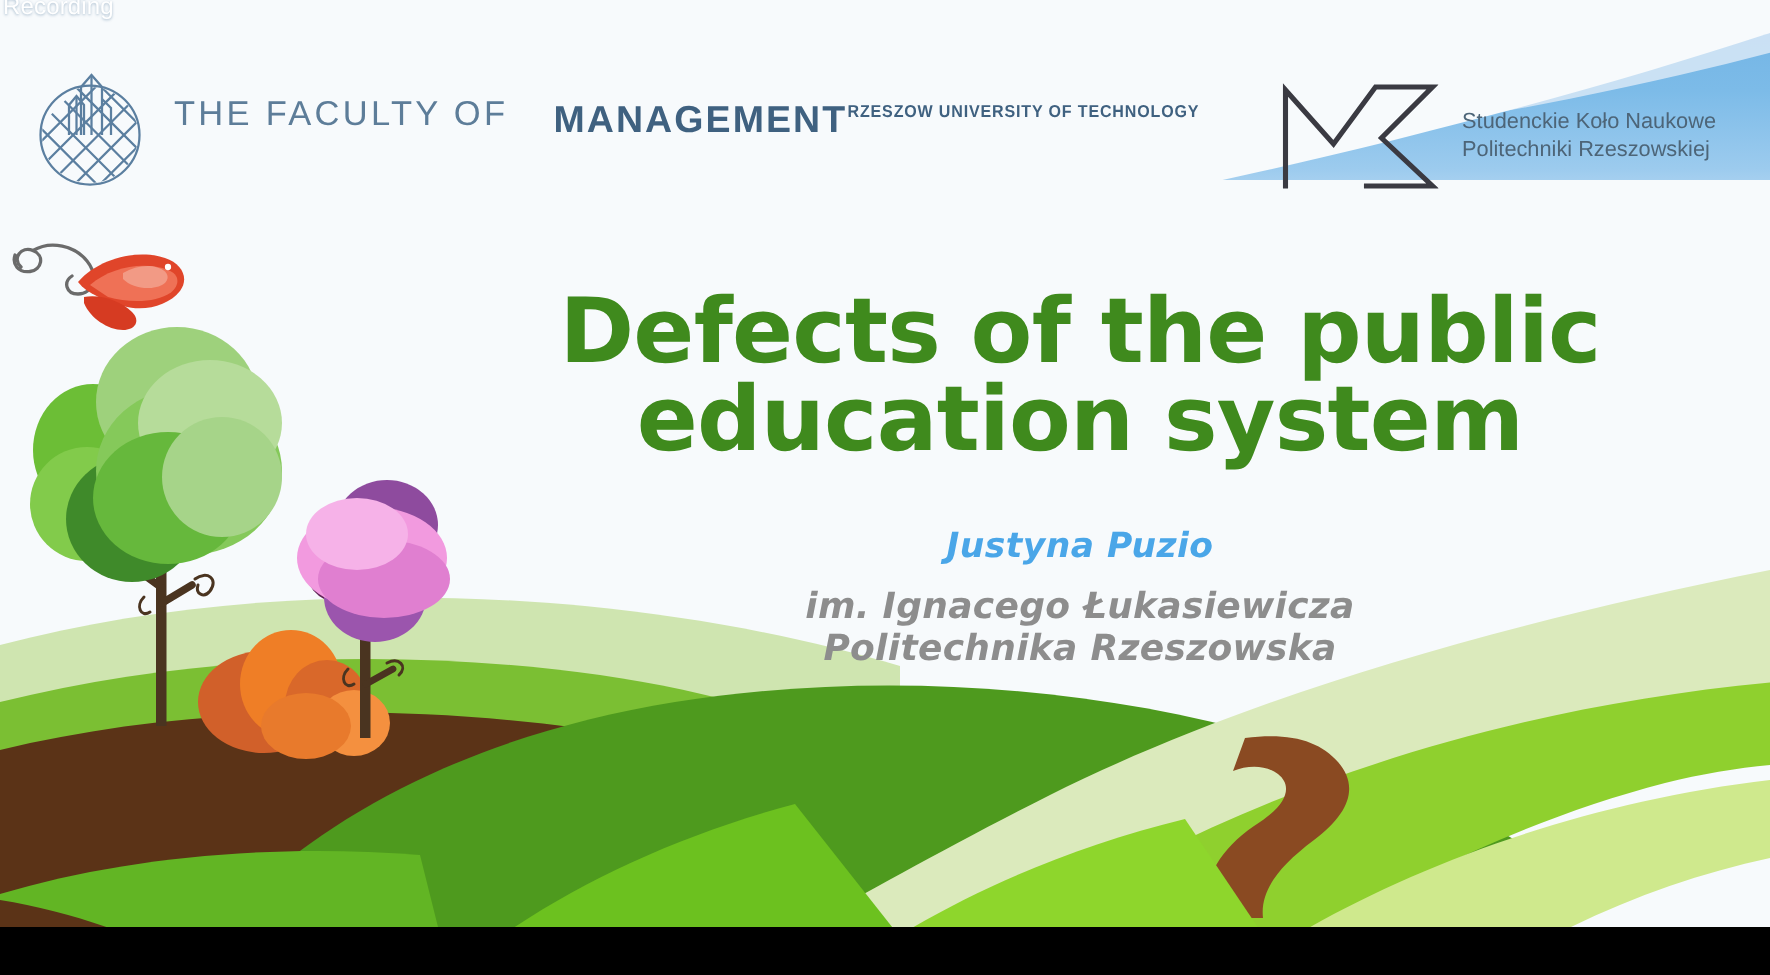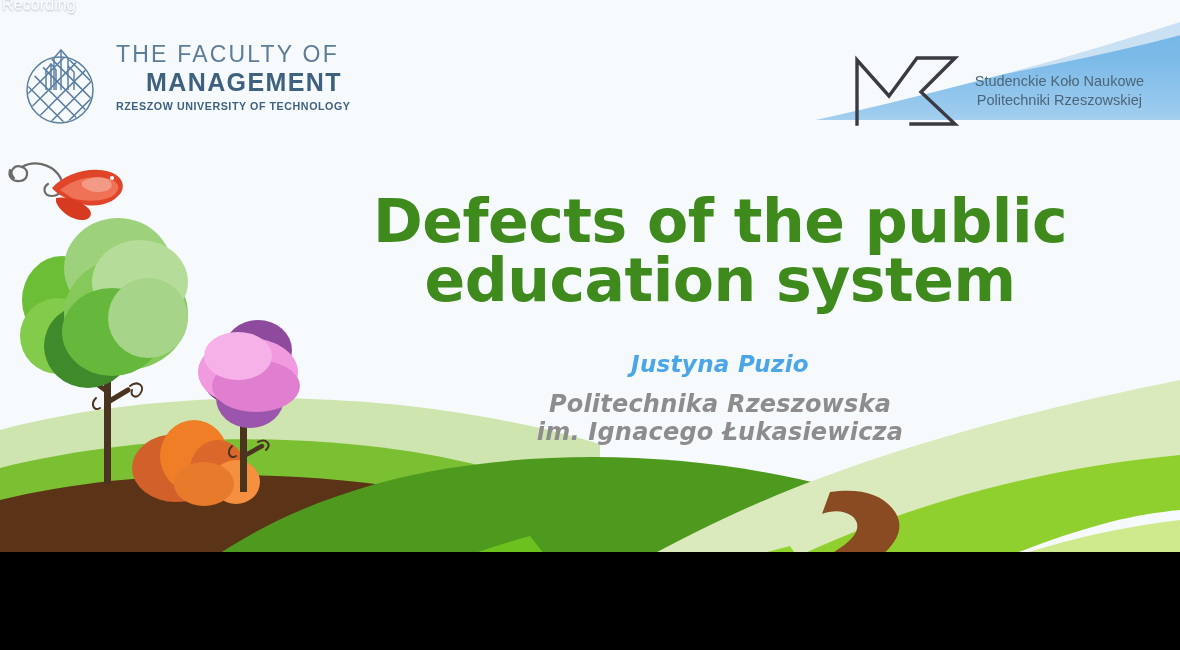--- a/index.html
+++ b/index.html
@@ -1,21 +1,21 @@
 <!DOCTYPE html>
 <html><head>
 <meta charset="utf-8">
 <title>Presentation Slide</title>
 <style>
   html,body{margin:0;padding:0;background:#000;}
   body{font-family:"Liberation Sans",sans-serif;}
 
   #slide{
     position:relative;
-    width:1180px;height:552px;
+    width:1180px;height:618px;
     overflow:hidden;
     background:#f7fafc;
   }
 
   
   .sky{position:absolute;left:0;top:0;width:1180px;height:150px;overflow:hidden;}
   .sky-base{position:absolute;left:0;top:0;width:1180px;height:150px;
     background:linear-gradient(180deg,#6fb2e4 0%,#7cbbe8 40%,#9ccbee 75%,#c9e0f4 100%);}
   .sky-band{position:absolute;border-radius:50%;}
   .sky-b1{left:-260px;top:-300px;width:1760px;height:420px;background:#cfe3f4;opacity:.95;
@@ -34,28 +34,28 @@
   .recording{
     position:absolute;left:2px;top:-4px;
     color:#ffffff;font-size:16px;letter-spacing:.1px;
     text-shadow:0 1px 2px rgba(0,60,110,.35);
     z-index:40;
   }
 
   
   .logo-left{position:absolute;left:18px;top:28px;display:flex;align-items:center;gap:14px;z-index:30;}
   .emblem{width:84px;height:100px;position:relative;flex:none;}
-  .logo-text{display:flex;flex-direction:column;line-height:1;color:#4a6b8a;}
+  .logo-text{display:flex;flex-direction:row;line-height:1;color:#4a6b8a;}
   .lt1{font-size:23px;letter-spacing:2.2px;font-weight:400;color:#5d7d99;}
   .lt2{font-size:25px;letter-spacing:1.4px;font-weight:bold;color:#3f6180;margin-top:4px;margin-left:30px;}
   .lt3{font-size:11.5px;letter-spacing:.6px;font-weight:bold;color:#3f6180;margin-top:6px;
        transform:scaleX(.93);transform-origin:left center;}
 
   
-  .logo-right{position:absolute;right:36px;top:52px;display:flex;align-items:center;gap:16px;z-index:30;text-align:center;}
+  .logo-right{position:absolute;right:36px;top:52px;display:flex;align-items:center;gap:16px;z-index:30;}
   .msigma{width:108px;height:78px;flex:none;}
   .sknme{display:flex;flex-direction:column;color:#4d6578;font-size:14.5px;line-height:1.33;}
 
   
   .land{position:absolute;left:0;top:0;width:1180px;height:650px;}
 
   
   .scene{position:absolute;left:0;top:150px;width:380px;height:400px;}
 
   
@@ -236,17 +236,17 @@
   </div>
 
   <div class="title">
     <span class="l1">Defects of the public</span>
     <span class="l2">education system</span>
   </div>
 
   <div class="author">Justyna Puzio</div>
 
   <div class="affil">
+    <span>im. Ignacego Łukasiewicza</span>
     <span>Politechnika Rzeszowska</span>
-    <span>im. Ignacego Łukasiewicza</span>
   </div>
 
 </div>
 
 </body></html>

